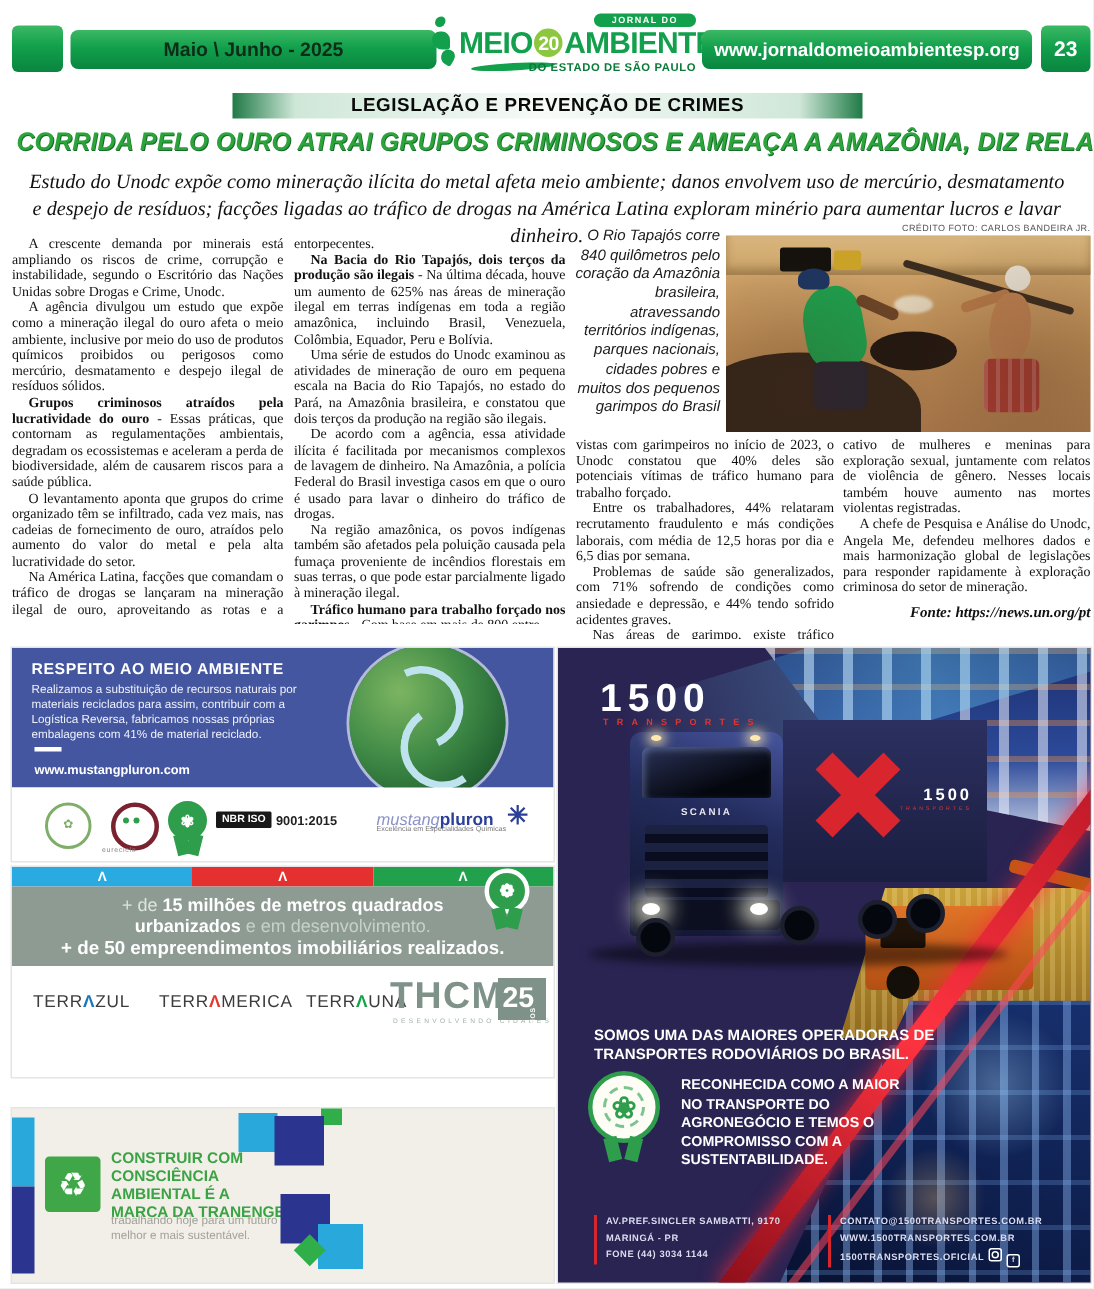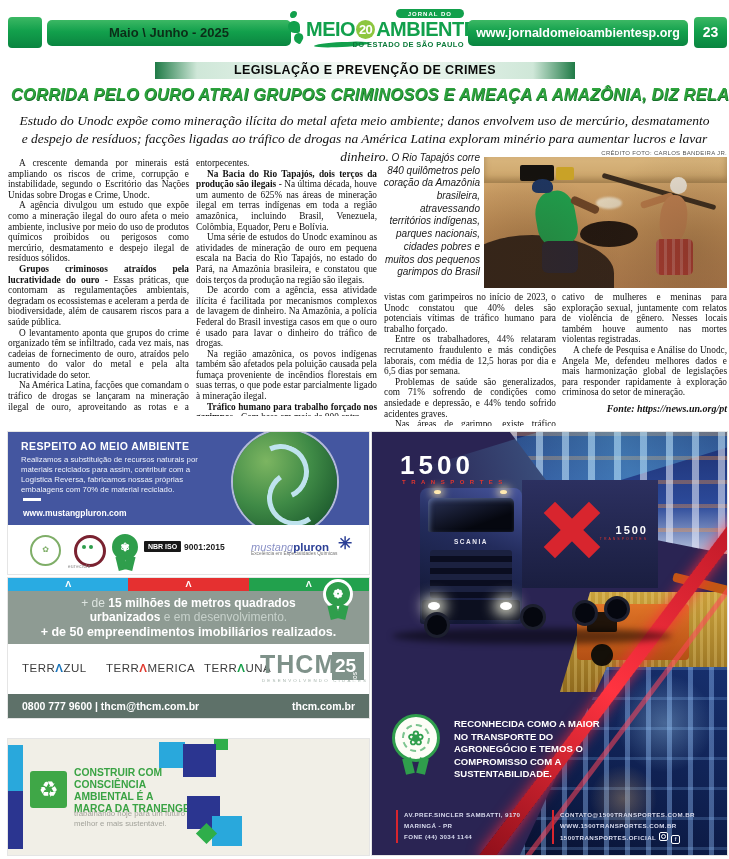--- a/index.html
+++ b/index.html
@@ -347,21 +347,21 @@
   <div class="abs col c4">
     <p class="noind">cativo de mulheres e meninas para exploração sexual, juntamente com relatos de violência de gênero. Nesses locais também houve aumento nas mortes violentas registradas.</p>
     <p>A chefe de Pesquisa e Análise do Unodc, Angela Me, defendeu melhores dados e mais harmonização global de legislações para responder rapidamente à exploração criminosa do setor de mineração.</p>
   </div>
 
   <div class="abs fonte">Fonte: https://news.un.org/pt</div>
 
   <div class="abs ad ad-mustang">
     <div class="mp-blue"></div>
     <div class="mp-title">RESPEITO AO MEIO AMBIENTE</div>
-    <div class="mp-body">Realizamos a substituição de recursos naturais por materiais reciclados para assim, contribuir com a Logística Reversa, fabricamos nossas próprias embalagens com 70% de material reciclado.</div>
+    <div class="mp-body">Realizamos a substituição de recursos naturais por materiais reciclados para assim, contribuir com a Logística Reversa, fabricamos nossas próprias embalagens com 41% de material reciclado.</div>
     <div class="mp-dash"></div>
     <div class="mp-site">www.mustangpluron.com</div>
     <div class="mp-circle">
       <span class="mp-arrow a1"></span>
       <span class="mp-arrow a2"></span>
     </div>
     <div class="mp-strip">
       <div class="seal1">✿</div>
       <div class="seal2">
           <i></i>
@@ -396,24 +396,20 @@
       <div class="th-l3">+ de 50 empreendimentos imobiliários realizados.</div>
     </div>
     <div class="th-brands">
       <div class="th-brand tb1"><span>TERR</span><span class="mk mk-blue">Λ</span><span>ZUL</span></div>
       <div class="th-brand tb2"><span>TERR</span><span class="mk mk-red">Λ</span><span>MERICA</span></div>
       <div class="th-brand tb3"><span>TERR</span><span class="mk mk-green">Λ</span><span>UNA</span></div>
       <div class="th-logo">THCM</div>
       <div class="th-logotag">DESENVOLVENDO CIDADES</div>
       <div class="th-25"><span>25</span><span class="th-anos">ANOS</span></div>
     </div>
-    <div class="th-foot">
-      <span class="lft">0800 777 9600 | thcm@thcm.com.br</span>
-      <span class="rgt">thcm.com.br</span>
-    </div>
   </div>
 
   <div class="abs ad ad-tran">
     <div class="tr-cyanbar"></div>
     <div class="tr-navybar"></div>
     <div class="tr-icon">♻</div>
     <div class="tr-head">CONSTRUIR COM CONSCIÊNCIA AMBIENTAL É A MARCA DA TRANENGE</div>
     <div class="tr-sub">trabalhando hoje para um futuro melhor e mais sustentável.</div>
     <div class="sq sq-g1"></div>
     <div class="sq sq-c1"></div>
@@ -455,20 +451,21 @@
       <div class="hlight hl2"></div>
     </div>
     <div class="wheel w1"></div>
     <div class="wheel w2"></div>
     <div class="wheel w3"></div>
     <div class="wheel w4"></div>
 
     <div class="t15-logo">1500</div>
     <div class="t15-logosub">TRANSPORTES</div>
 
+    <div class="t15-line1">SOMOS UMA DAS MAIORES OPERADORAS DE TRANSPORTES RODOVIÁRIOS DO BRASIL.</div>
     <div class="t15-badge">
       <div class="ribbon-tail"></div>
         <div class="ribbon-tail"></div>
       <div class="ribbon-circle"><div class="inner"></div>❀</div>
     </div>
     <div class="t15-line2">RECONHECIDA COMO A MAIOR NO TRANSPORTE DO AGRONEGÓCIO E TEMOS O COMPROMISSO COM A SUSTENTABILIDADE.</div>
 
     <div class="t15-foot fA">
       <div>AV.PREF.SINCLER SAMBATTI, 9170</div>
       <div>MARINGÁ - PR</div>

